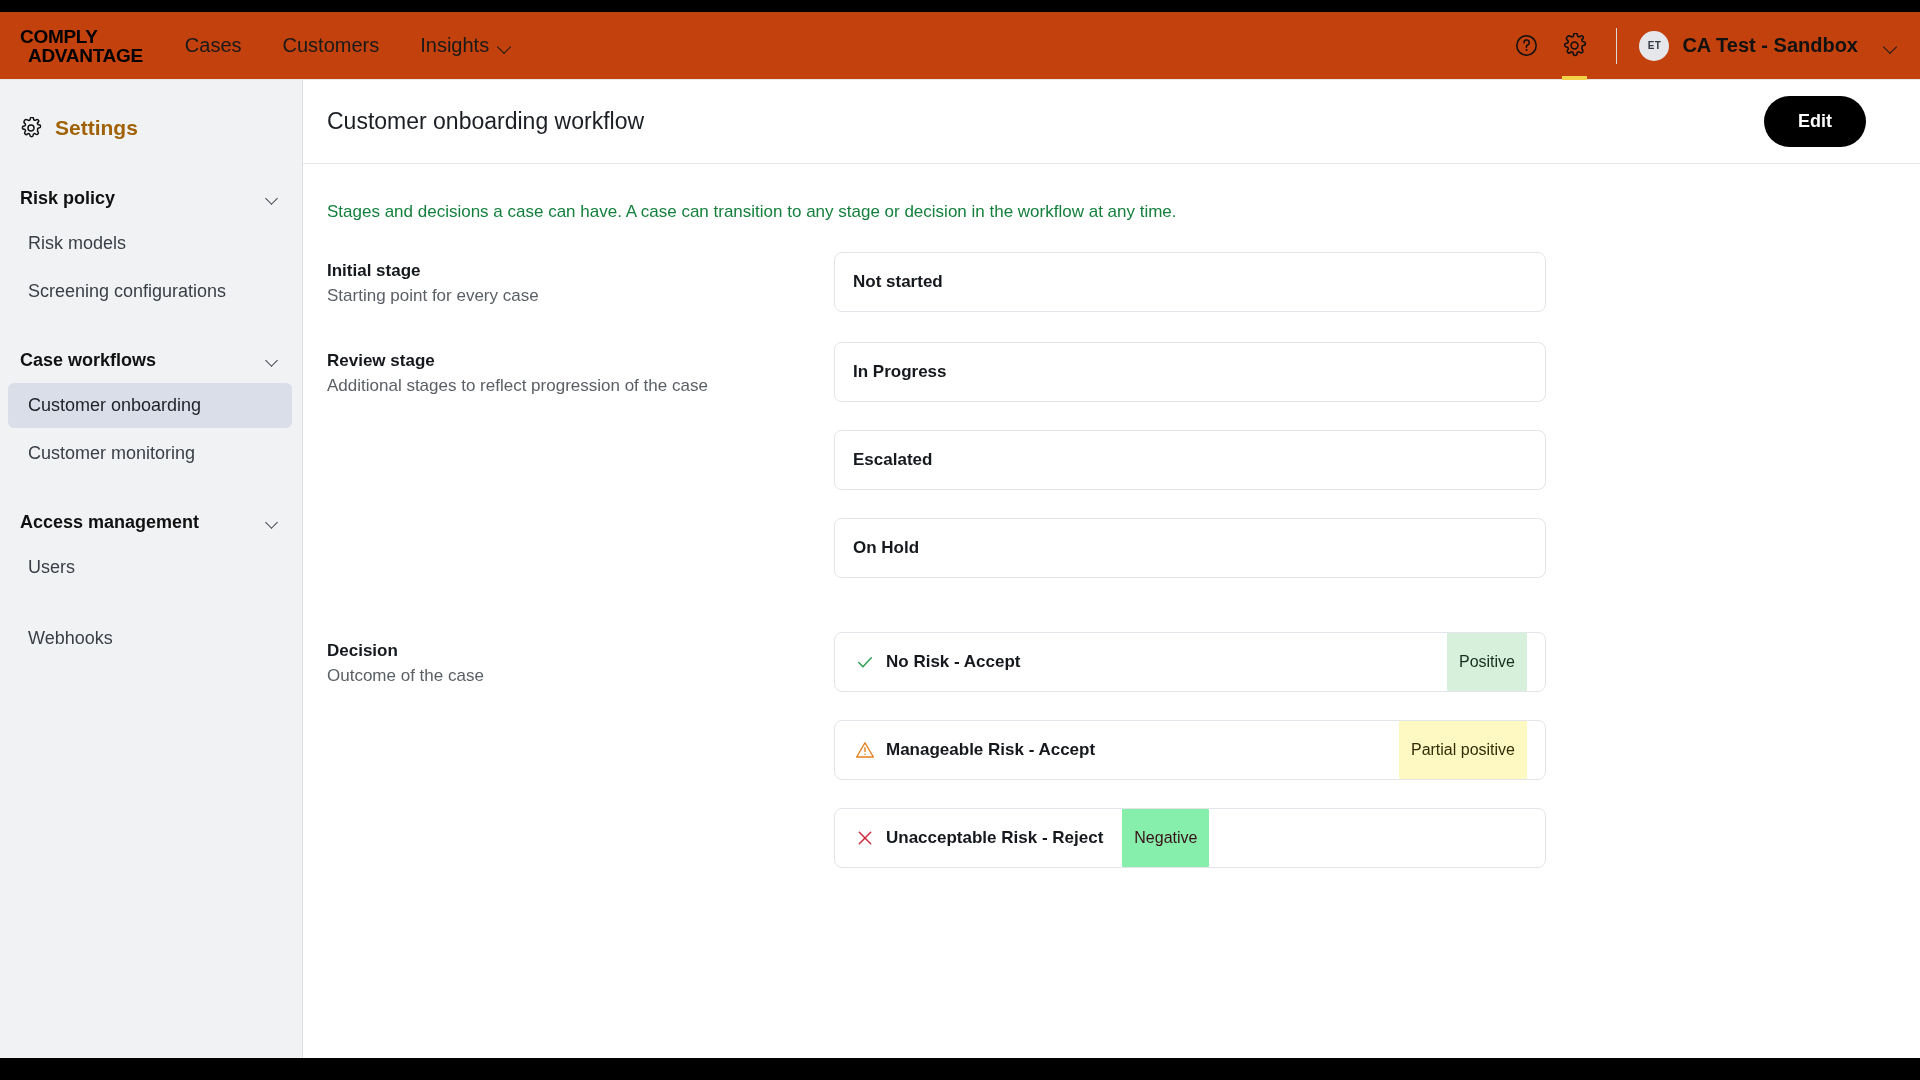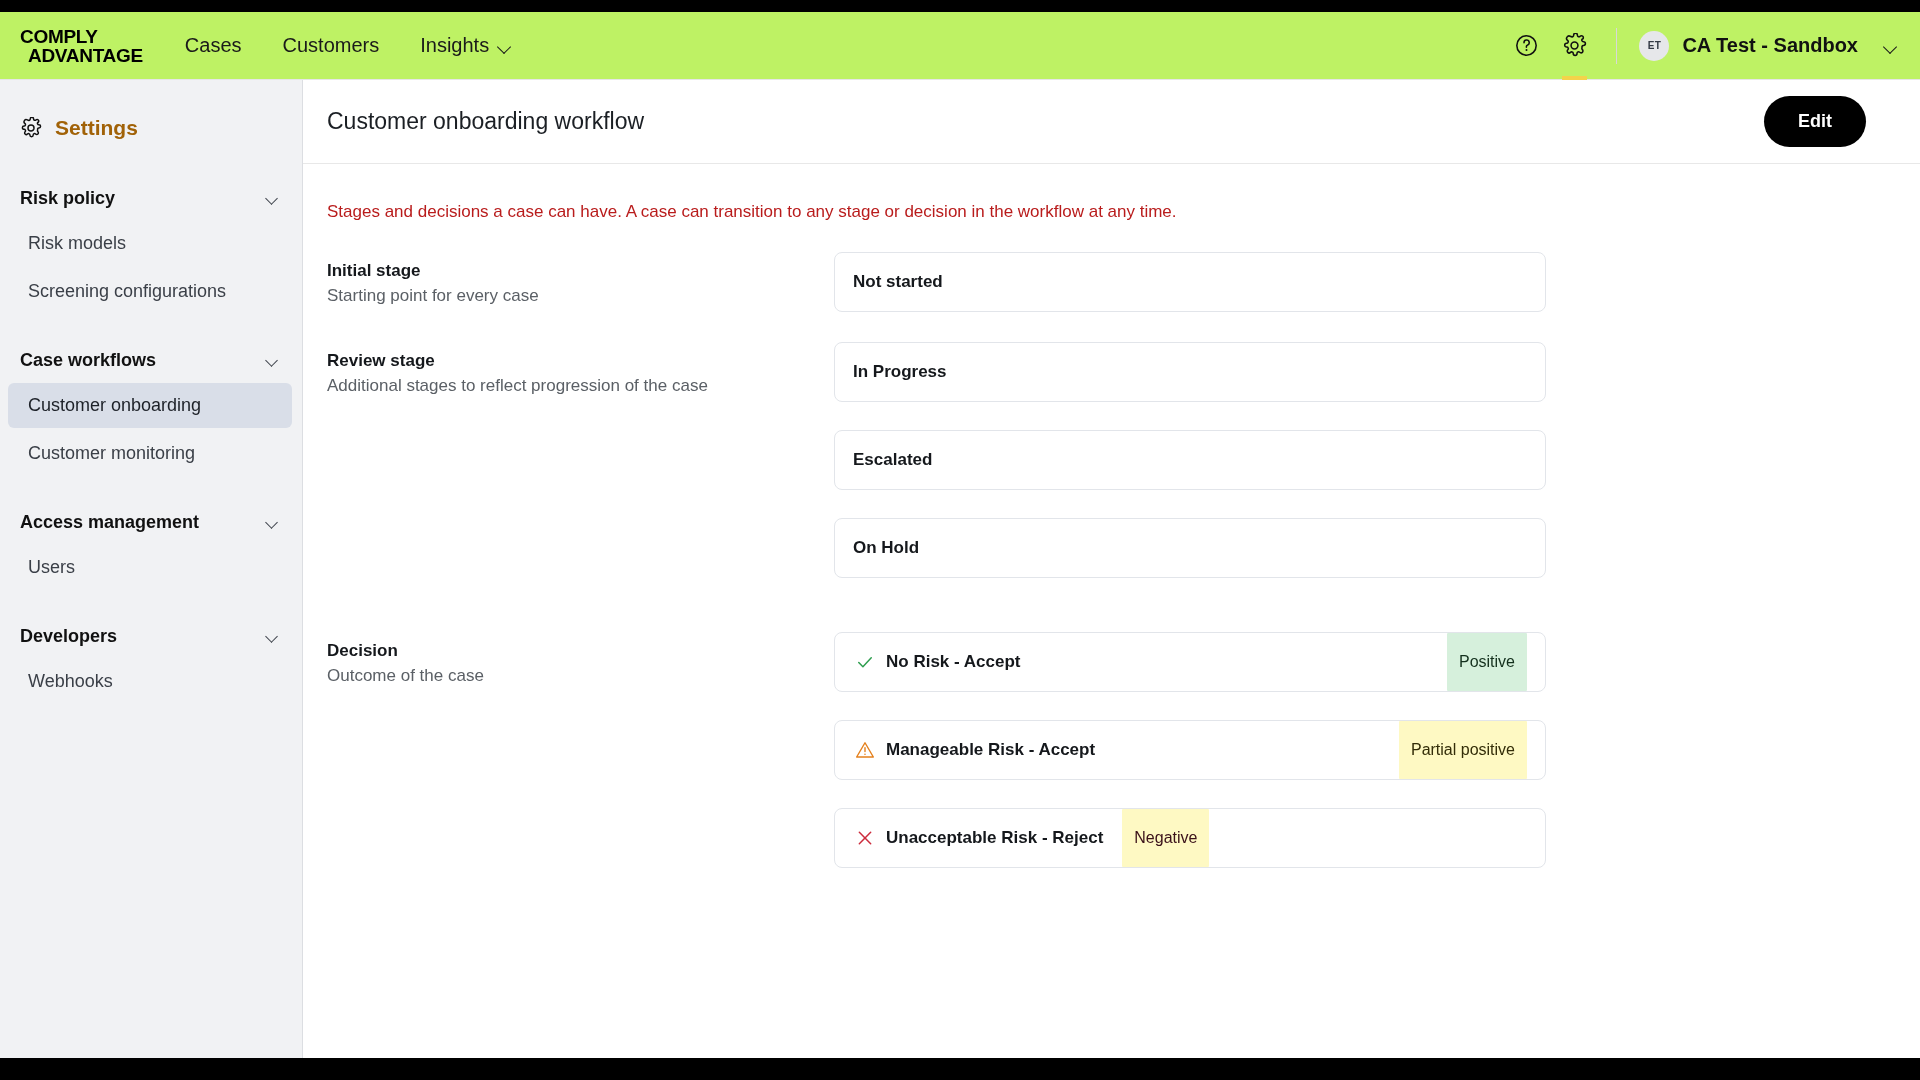--- a/index.html
+++ b/index.html
@@ -19,21 +19,21 @@
     width: 1920px;
     height: 1046px;
     background: #ffffff;
     overflow: hidden;
   }
 
   
   #topnav {
     position: relative;
     height: 68px;
-    background: #bef264;
+    background: #c2410c;
     border-bottom: 1px solid #e6e6e6;
     display: flex;
     align-items: center;
     padding: 0 22px 0 20px;
   }
 
   .brand {
     font-weight: bold;
     font-size: 19px;
     line-height: 19px;
@@ -225,21 +225,21 @@
     font-weight: bold;
     border: none;
     border-radius: 999px;
     padding: 15px 34px;
     cursor: pointer;
     font-family: "Liberation Sans", sans-serif;
   }
 
   .page-desc {
     font-size: 17px;
-    color: #b91c1c;
+    color: #15803d;
     padding: 38px 0 0 24px;
   }
 
   
   .section {
     display: flex;
     padding-left: 24px;
     margin-top: 30px;
   }
   .section.decision { margin-top: 54px; }
@@ -296,21 +296,21 @@
 
   .badge {
     margin-left: auto;
     font-size: 16px;
     border-radius: 1px;
     padding: 20px 12px;
     white-space: nowrap;
   }
   .badge.positive { background: #d6f0dc; color: #14301d; }
   .badge.partial  { background: #fef9c3; color: #332d08; }
-  .badge.negative { background: #fef9c3; color: #3a1119; margin-left: 19px; }
+  .badge.negative { background: #86efac; color: #3a1119; margin-left: 19px; }
 </style>
 </head>
 <body>
 
 <div id="viewport">
 
   <div id="topnav">
 
     <div class="brand">
       <span>COMPLY</span>
@@ -389,24 +389,20 @@
 
       <div class="sb-group">
         <div class="sb-group-head">
           <span class="txt">Access management</span>
           <span class="chev"></span>
         </div>
         <div class="sb-item">Users</div>
       </div>
 
       <div class="sb-group">
-        <div class="sb-group-head">
-          <span class="txt">Developers</span>
-          <span class="chev"></span>
-        </div>
         <div class="sb-item">Webhooks</div>
       </div>
     </div>
 
     <div id="main">
 
       <div class="page-head">
         <div class="page-title">Customer onboarding workflow</div>
         <button class="edit-btn">Edit</button>
       </div>

